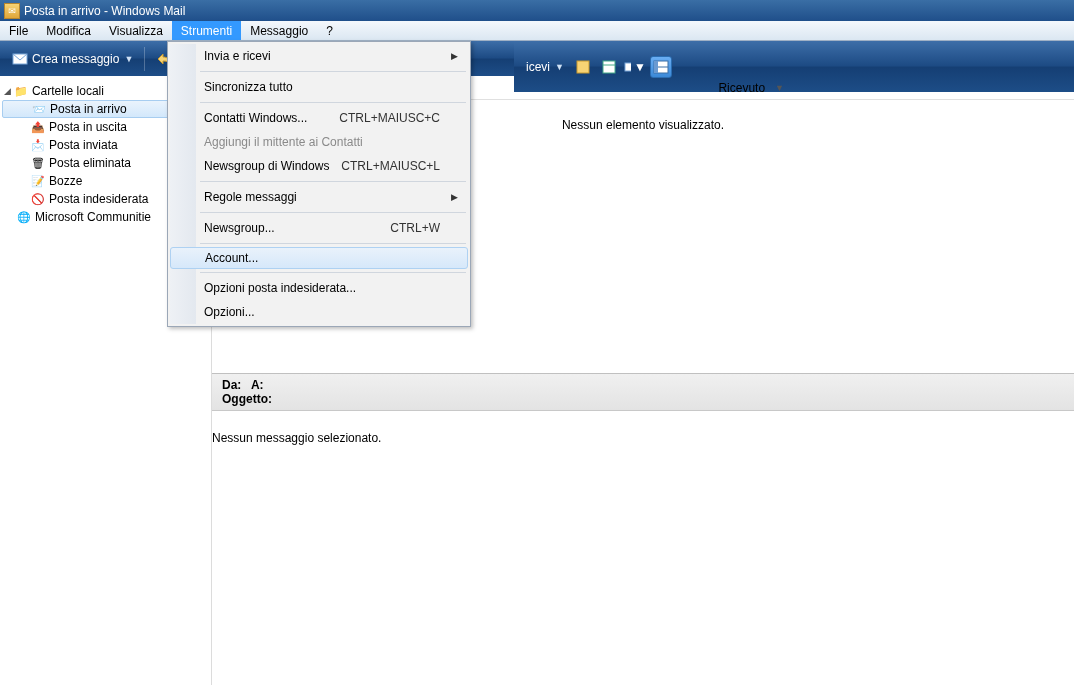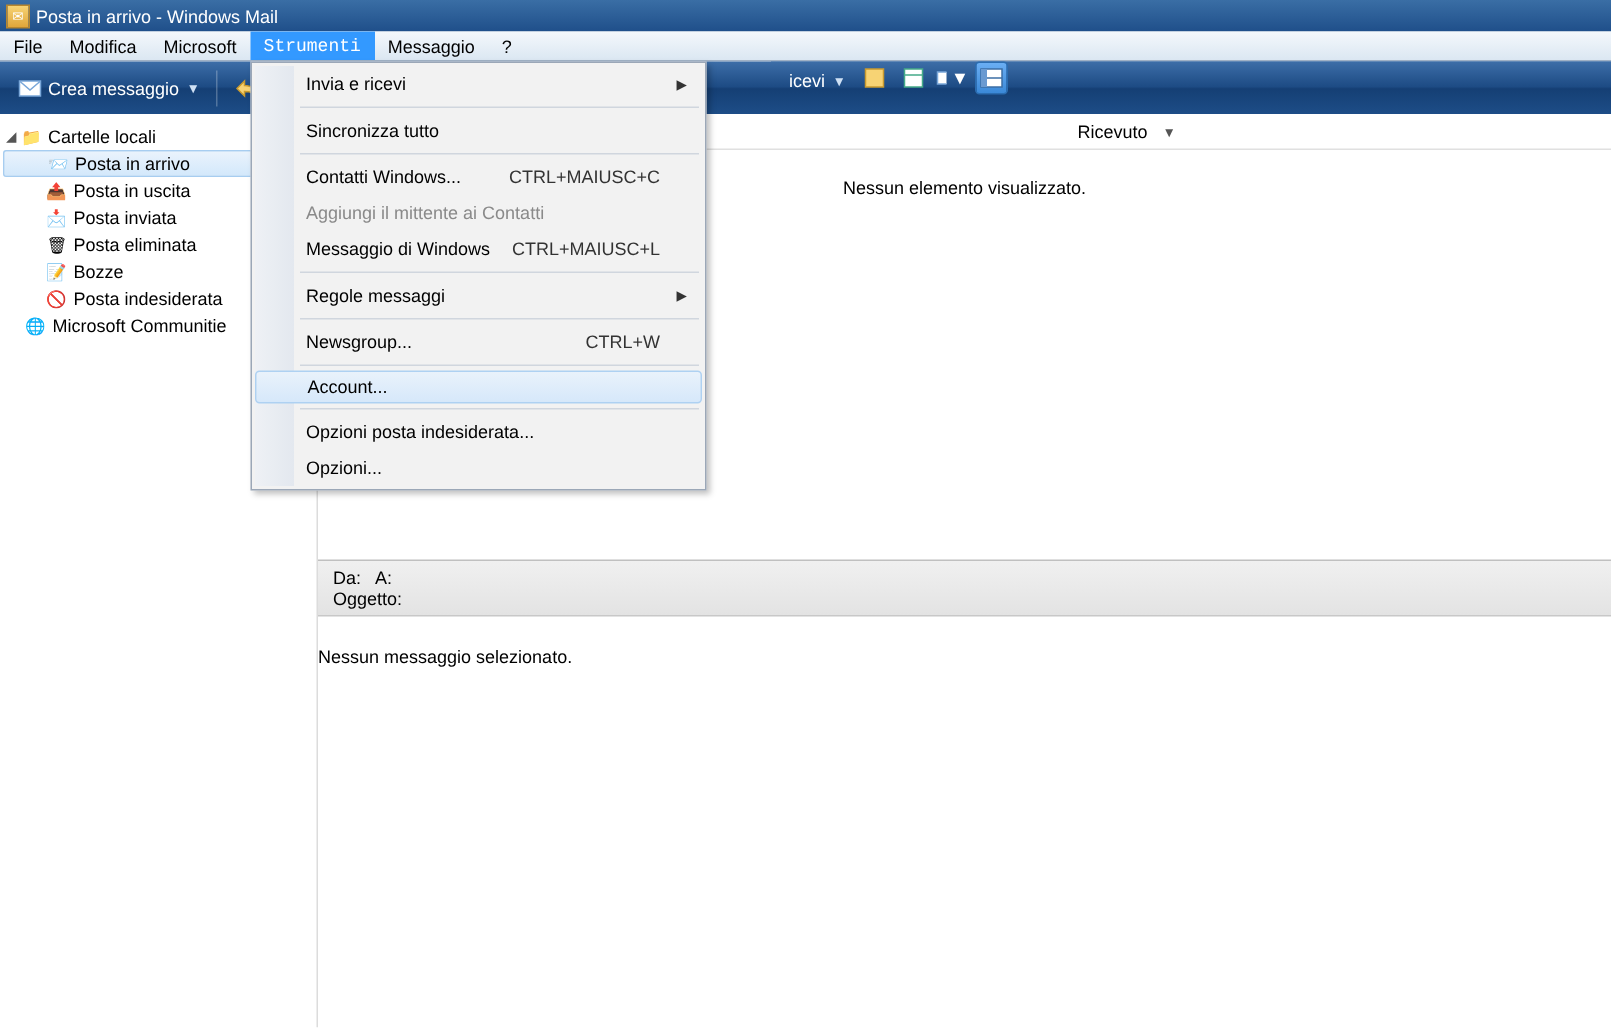--- a/index.html
+++ b/index.html
@@ -6,21 +6,21 @@
 body { width: 1074px; height: 685px; background: #fff; overflow: hidden; position: relative; }
 
 
 .titlebar { height: 21px; background: linear-gradient(#3a6ea5,#1f4f8a); color: #fff; display: flex; align-items: center; padding: 0 4px; }
 .titlebar .ico { width: 16px; height: 16px; background: linear-gradient(#f7d374,#e0a63a); border: 1px solid #b6862f; margin-right: 4px; display:flex;align-items:center;justify-content:center;font-size:9px;color:#fff; }
 .titlebar span { font-size: 12px; }
 
 
 .menubar { height: 20px; background: linear-gradient(#f4f8fc,#dbe7f2); display: flex; align-items: stretch; border-bottom: 1px solid #a0b1c5; }
 .menubar .item { padding: 0 9px; display: flex; align-items: center; cursor: default; color: #000; }
-.menubar .item.active { background: #3399ff; color: #fff; font-family: Liberation Mono, monospace; }
+.menubar .item.active { background: #3399ff; color: #fff; }
 
 
 .toolbar { height: 35px; background: linear-gradient(#3d6ea8,#1d4b84 48%,#153f74 52%,#1d4d87); display: flex; align-items: center; color: #fff; padding: 0 6px; }
 .toolbar .sep { width: 1px; height: 24px; background: rgba(255,255,255,.25); margin: 0 5px; }
 .tbtn { display: flex; align-items: center; height: 26px; padding: 0 6px; border-radius: 3px; cursor: default; }
 .tbtn svg { margin-right: 4px; }
 .tbtn .drop { margin-left: 5px; color:#cfe1f5; font-size:9px; }
 .ticon { width: 22px; height: 22px; display:flex; align-items:center; justify-content:center; margin:0 2px; border-radius:3px; cursor:default; }
 .ticon.pressed { background: linear-gradient(#6aaef3,#3b89d8); border:1px solid #2b6db1; }
 
@@ -28,21 +28,21 @@
 .main { position: absolute; top: 76px; left: 0; right: 0; bottom: 0; display: flex; }
 .sidebar { width: 212px; border-right: 1px solid #dcdcdc; padding: 6px 2px; background:#fff; }
 .tree-row { display: flex; align-items: center; height: 18px; padding-left: 4px; cursor: default; }
 .tree-row.sel { background: linear-gradient(#eaf3fc,#d3e8fb); border:1px solid #a7cdf0; border-radius:2px; }
 .tree-icon { width:16px; height:16px; margin-right:3px; display:flex;align-items:center;justify-content:center; font-size:11px; }
 
 .content { flex: 1; display: flex; flex-direction: column; }
 .colheads { height: 24px; border-bottom: 1px solid #e0e0e0; display: flex; align-items: center; }
 .colhead { padding: 0 10px; display:flex; align-items:center; cursor:default; }
 .msglist { flex: 1; display:flex; align-items:flex-start; justify-content:center; padding-top:18px; color:#000; border-bottom:1px solid #c0c0c0; min-height:0; }
-.msgheader { background: linear-gradient(#f0f0f0,#e3e3e3); padding: 4px 10px; border-bottom:1px solid #c8c8c8; color:#000; font-weight:normal; }
+.msgheader { background: linear-gradient(#f0f0f0,#e3e3e3); padding: 4px 10px; border-bottom:1px solid #c8c8c8; color:#000; font-weight:bold; }
 .msgbody { flex:1; display:flex; align-items:flex-start; justify-content:flex-start; padding-top:20px; color:#000; }
 
 
 .dropdown { position:absolute; top:41px; left:167px; width:304px; background:#f2f2f2; border:1px solid #9ba7b7; box-shadow:2px 2px 4px rgba(0,0,0,.25); z-index:10; padding:2px; }
 .dropdown .gutter { position:absolute; top:2px; bottom:2px; left:2px; width:26px; background:linear-gradient(to right,#eef1f5,#e3e8ef); }
 .menuitem { position:relative; height:24px; display:flex; align-items:center; padding-left:34px; padding-right:28px; cursor:default; }
 .menuitem.hl { background: linear-gradient(#e9f2fb,#d6e8fa); border:1px solid #aed1f2; border-radius:3px; height:22px; }
 .menuitem .short { position:absolute; right:28px; color:#333; }
 .menuitem .arrow { position:absolute; right:10px; font-size:9px; color:#333; }
 .menuitem.disabled { color:#8a8a8a; }
@@ -55,21 +55,21 @@
 <body>
 
 <div class="titlebar">
   <div class="ico">✉</div>
   <span>Posta in arrivo - Windows Mail</span>
 </div>
 
 <div class="menubar" id="menubar">
     <div class="item">File</div>
     <div class="item">Modifica</div>
-    <div class="item">Microsoft</div>
+    <div class="item">Visualizza</div>
     <div class="item active">Strumenti</div>
     <div class="item">Messaggio</div>
     <div class="item">?</div>
   </div>
 
 <div class="toolbar">
   <div class="tbtn">
     <svg width="16" height="16">
         <rect x="1" y="3" width="14" height="10" fill="#fff" stroke="#7aa7d9"></rect>
         <polyline points="1,3 8,9 15,3" fill="none" stroke="#7aa7d9"></polyline>
@@ -80,21 +80,21 @@
   <div class="sep"></div>
   <div class="tbtn">
     <svg width="16" height="16">
         <path d="M7 3 L2 8 L7 13 L7 10 C11 10 14 11 15 14 C15 8 11 6 7 6 Z" fill="#f7d374" stroke="#c99a2e"></path>
       </svg>
   </div>
 
   <div style="flex:1"></div>
 </div>
 
-<div style="position:absolute;top:41px;left:514px;right:0;height:35px;background:linear-gradient(#3d6ea8,#1d4b84 48%,#153f74 52%,#1d4d87);display:flex;color:#fff;padding:0 6px;">
+<div style="position:absolute;top:41px;left:514px;right:0;height:51px;background:linear-gradient(#3d6ea8,#1d4b84 48%,#153f74 52%,#1d4d87);display:flex;align-items:center;color:#fff;padding:0 6px;">
   <div class="tbtn">
     <span>icevi</span>
     <span class="drop">▼</span>
   </div>
   <div class="sep"></div>
   <div class="ticon">
       <svg width="16" height="16">
         <rect x="2" y="2" width="12" height="12" fill="#f7d374" stroke="#c99a2e"></rect>
       </svg>
     </div>
@@ -195,21 +195,21 @@
       </div>
       <div class="menudiv"></div>
       <div class="menuitem">
         <span>Contatti Windows...</span>
         <span class="short">CTRL+MAIUSC+C</span>
       </div>
       <div class="menuitem disabled">
         <span>Aggiungi il mittente ai Contatti</span>
       </div>
       <div class="menuitem">
-        <span>Messaggio di Windows</span>
+        <span>Newsgroup di Windows</span>
         <span class="short">CTRL+MAIUSC+L</span>
       </div>
       <div class="menudiv"></div>
       <div class="menuitem">
         <span>Regole messaggi</span>
         <span class="arrow">▶</span>
       </div>
       <div class="menudiv"></div>
       <div class="menuitem">
         <span>Newsgroup...</span>

